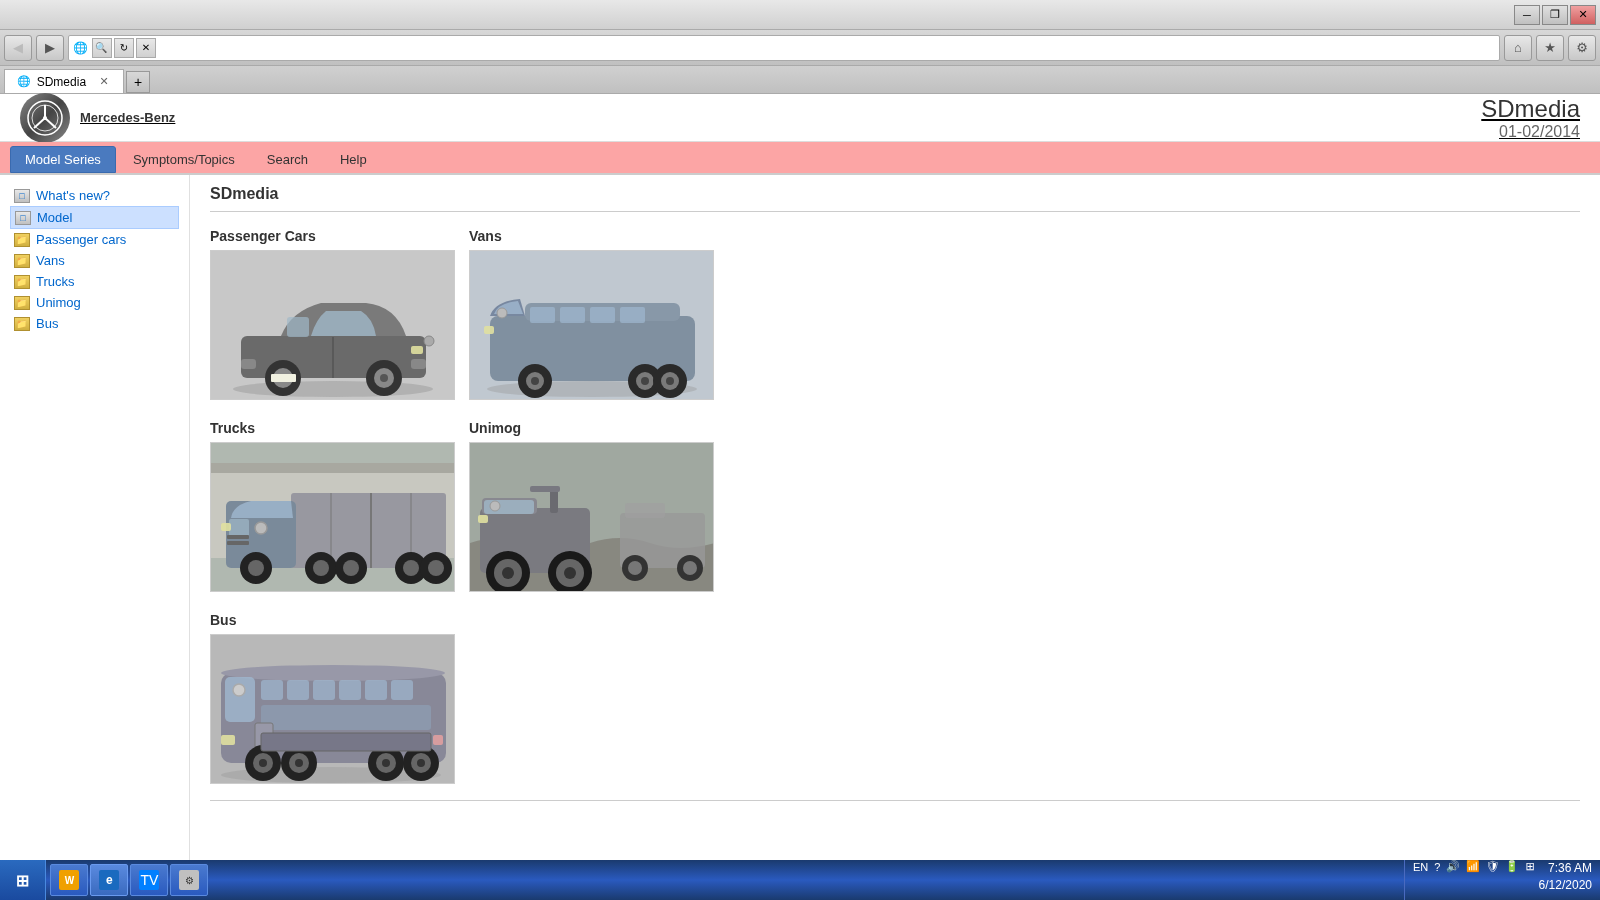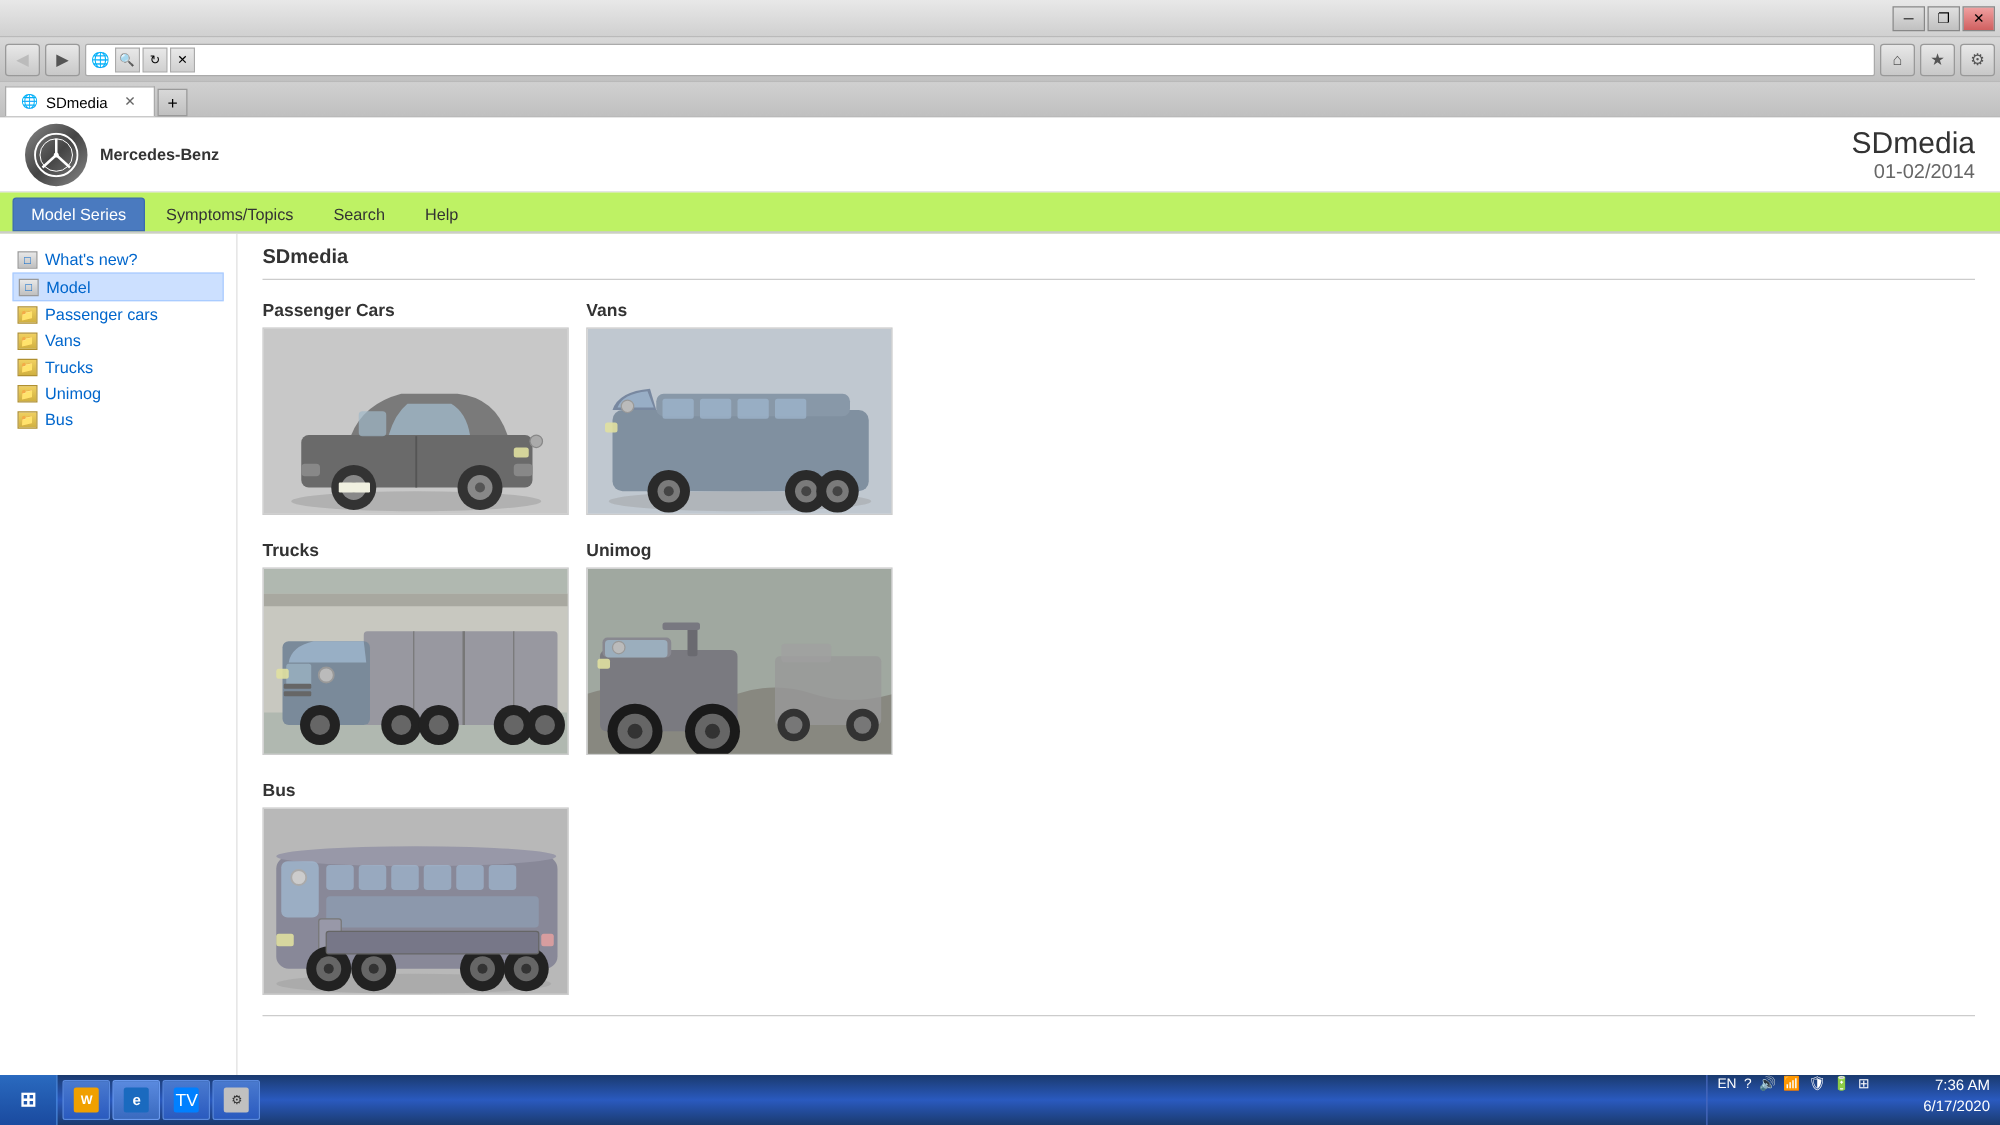--- a/index.html
+++ b/index.html
@@ -119,21 +119,22 @@
       margin-left: 2px;
     }
 
     
     .page-header {
       background: white;
       border-bottom: 1px solid #ddd;
       padding: 6px 20px;
       display: flex;
       align-items: center;
-      height: 60px;
+      height: 48px;
+      text-decoration: underline;
     }
     .mb-logo {
       width: 50px; height: 50px;
       border-radius: 50%;
       background: linear-gradient(135deg, #888, #444, #888);
       display: flex; align-items: center; justify-content: center;
       color: white;
       font-size: 18px;
       font-weight: bold;
       margin-right: 10px;
@@ -156,21 +157,21 @@
     .sdmedia-date {
       font-size: 16px;
       color: #666;
     }
 
     
     .page-tabs {
       display: flex;
       border-bottom: 2px solid #ccc;
       padding: 4px 10px 0;
-      background: #bef264;
+      background: #fca5a5;
     }
     .page-tab {
       padding: 5px 14px;
       font-size: 13px;
       cursor: pointer;
       border: 1px solid transparent;
       margin-right: 2px;
       color: #333;
       text-decoration: none;
       display: block;
@@ -343,21 +344,20 @@
     }
     .tray-item {
       font-size: 11px;
       color: white;
     }
     .clock {
       text-align: right;
       color: white;
       font-size: 12px;
       line-height: 1.4;
-      margin-left: 39px;
     }
 
     .bottom-divider {
       border: none;
       border-top: 1px solid #ccc;
       margin-top: 16px;
       margin-bottom: 8px;
     }
   </style>
 </head>
@@ -715,18 +715,18 @@
         <span class="tray-item">EN</span>
         <span class="tray-item">?</span>
         <span class="tray-item">🔊</span>
         <span class="tray-item">📶</span>
         <span class="tray-item">🛡</span>
         <span class="tray-item">🔋</span>
         <span class="tray-item">⊞</span>
       </div>
       <div class="clock">
         <div>7:36 AM</div>
-        <div>6/17/2020</div>
+        <div>6/12/2020</div>
       </div>
     </div>
   </div>
 
 </div>
 
 </body></html>

